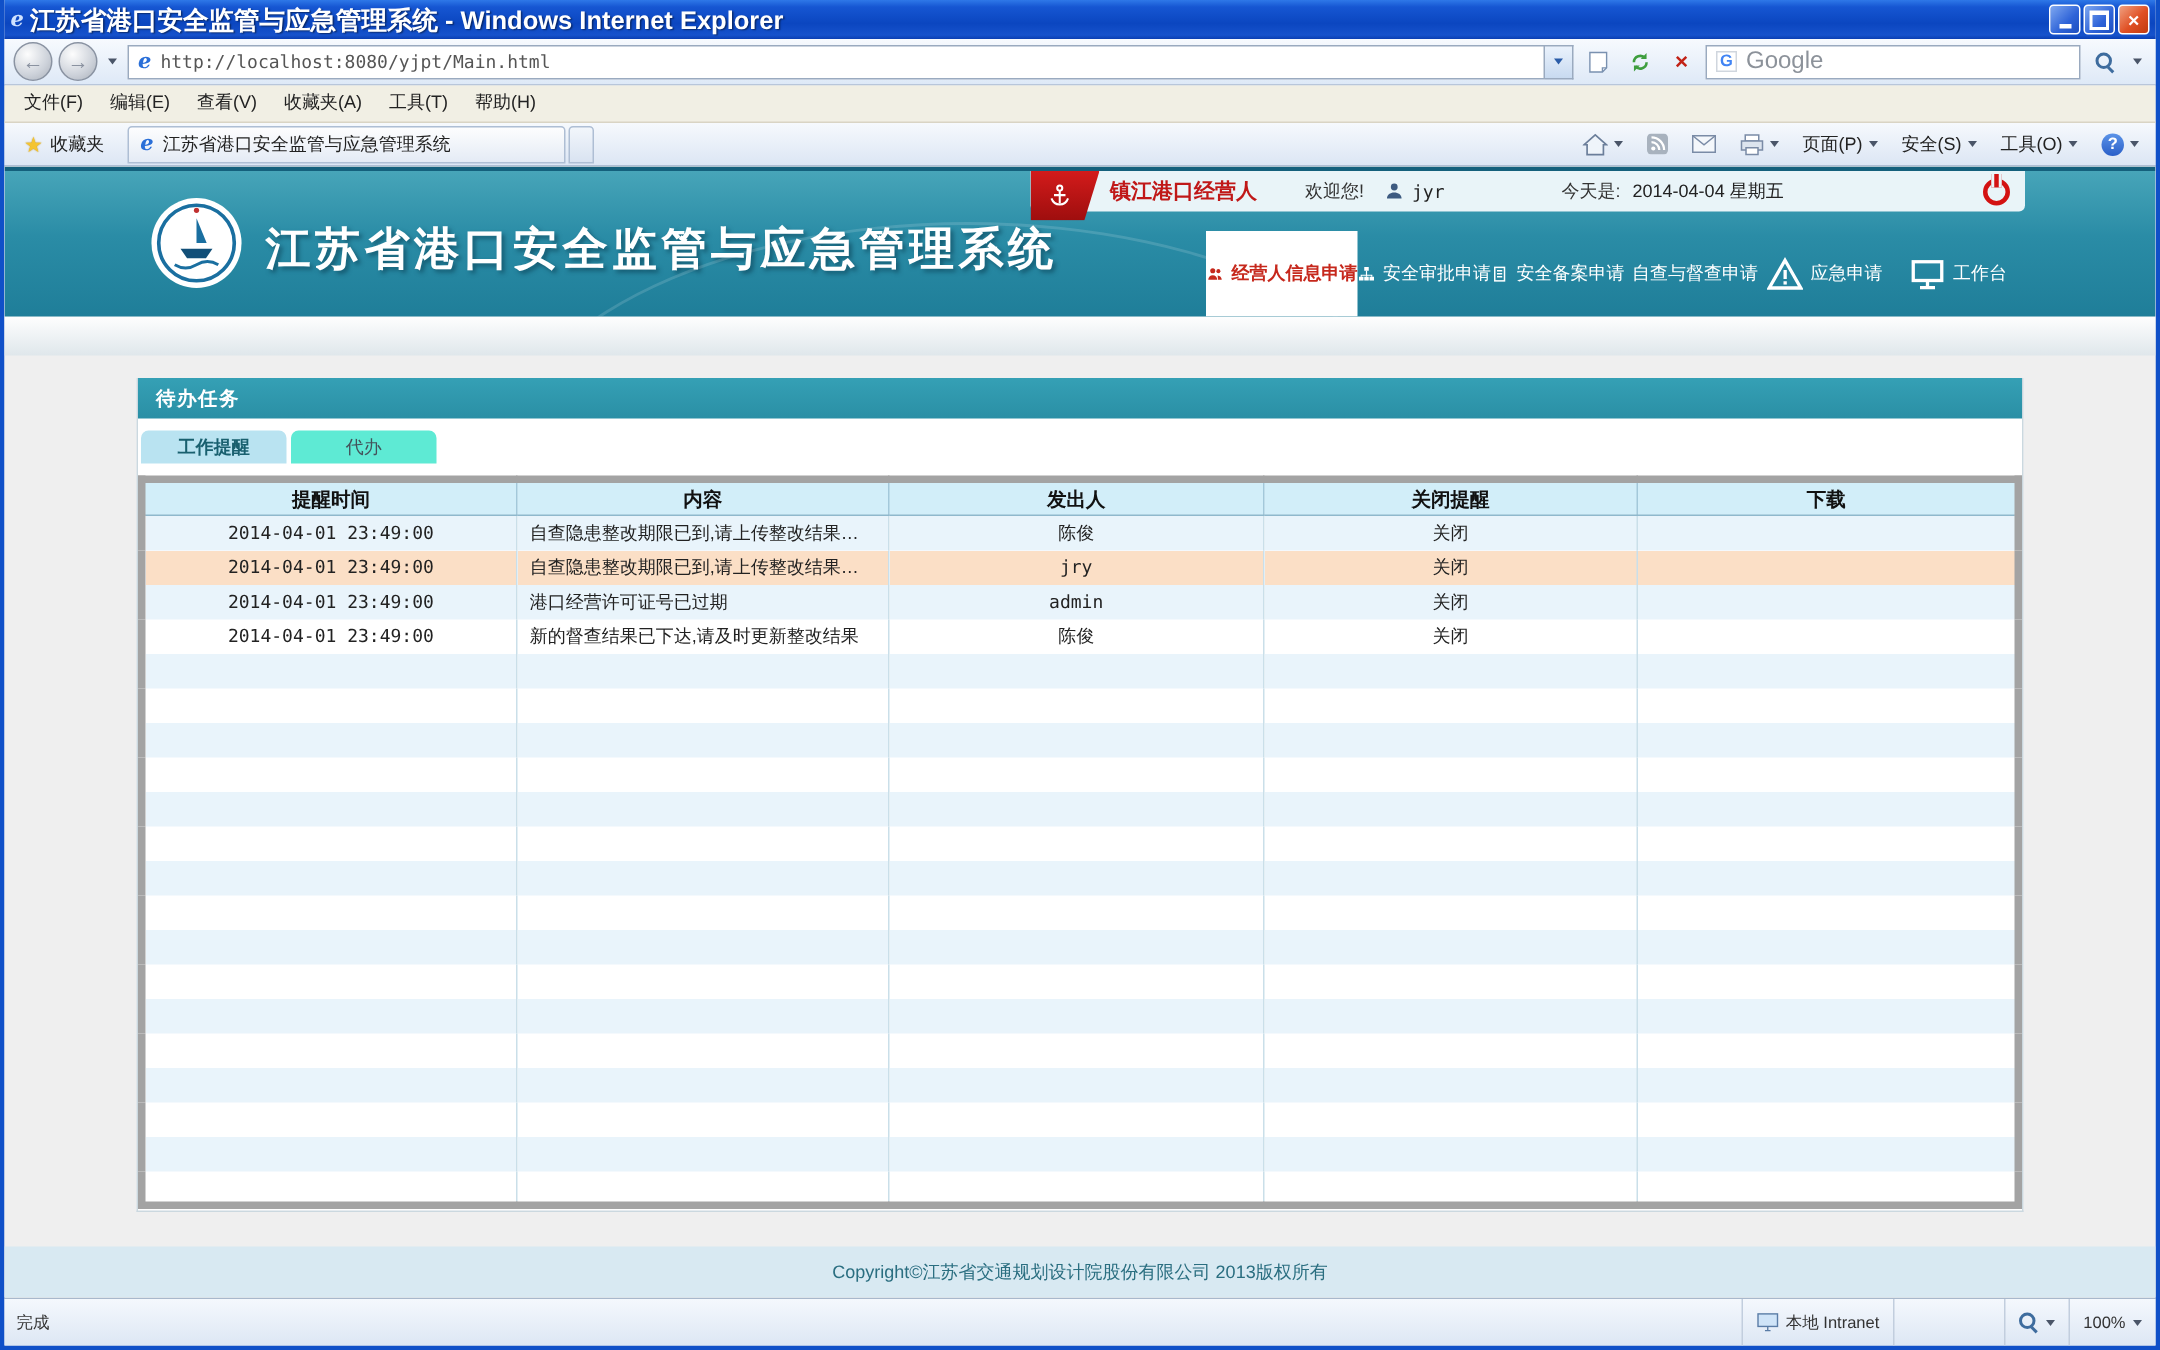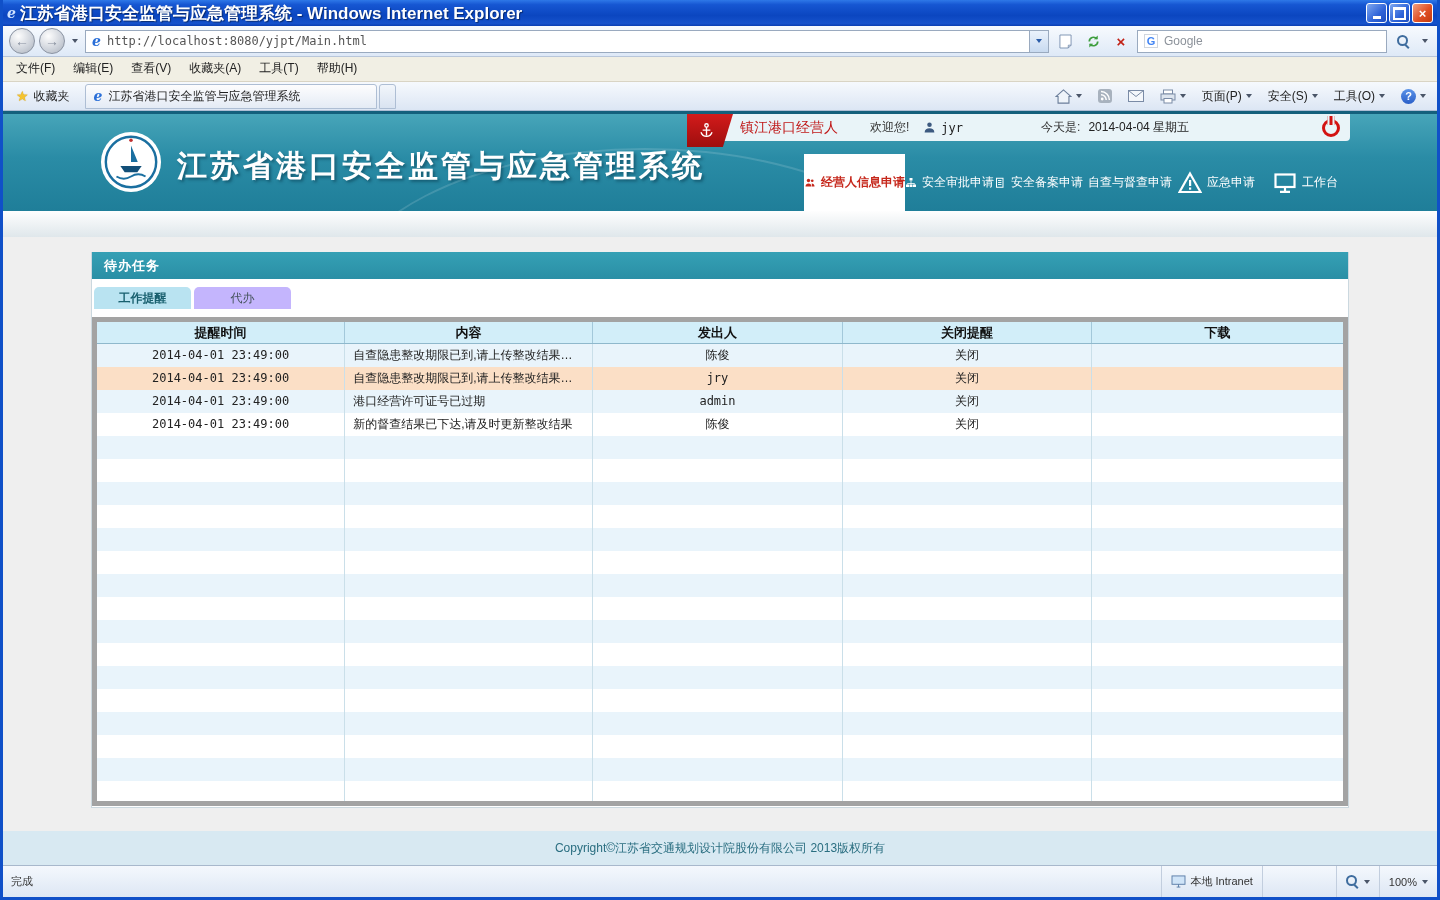--- a/index.html
+++ b/index.html
@@ -32,21 +32,21 @@
   .mini-drop { width:12px; height:22px; display:flex; align-items:center; justify-content:center; cursor:pointer; }
   .caret { display:inline-block; width:0; height:0; border-left:3px solid transparent; border-right:3px solid transparent; border-top:4px solid #4A5568; }
   .caret.blue { border-top-color:#2A5CA8; }
   .addr-field { flex:1; height:23px; background:#fff; border:1px solid #9AAABF; display:flex; align-items:center; gap:6px; padding:0 6px; cursor:text; }
   .url-text { font-family:"DejaVu Sans Mono","Liberation Mono",monospace; font-size:12px; color:#555; white-space:nowrap; overflow:hidden; }
   .addr-dropbtn { width:19px; height:23px; margin-left:-4px; flex:none; background:linear-gradient(#EAF2FC,#C8DAF0); border:1px solid #9AAABF; border-left:none; display:flex; align-items:center; justify-content:center; cursor:pointer; }
   .toolbtn { width:24px; height:24px; flex:none; display:flex; align-items:center; justify-content:center; border:1px solid transparent; border-radius:2px; cursor:pointer; }
   .stop-x { color:#C22216; font-weight:bold; font-size:15px; line-height:1; }
   .searchbox { width:250px; height:23px; flex:none; background:#fff; border:1px solid #9AAABF; display:flex; align-items:center; gap:6px; padding:0 6px; cursor:text; }
   .g-ico { width:14px; height:14px; background:#fff; border:1px solid #D0D6DE; color:#4285F4; font-weight:bold; font-size:11px; line-height:12px; text-align:center; flex:none; }
-  .search-label { color:#8C929A; font-size:12px; }
+  .search-label { color:#8C929A; font-size:16px; }
   .mag { display:inline-block; width:13px; height:13px; position:relative; }
   .mag::before { content:''; position:absolute; left:0; top:0; width:7px; height:7px; border:2px solid #3E6C9E; border-radius:50%; }
   .mag::after { content:''; position:absolute; left:9px; top:9px; width:5px; height:2px; background:#3E6C9E; transform:rotate(45deg); transform-origin:0 0; }
 
   
   .menubar { height:25px; flex:none; display:flex; align-items:flex-start; padding:0 4px;
              background:#F1EFE4; border-bottom:1px solid #D9D4C4; }
   .menu-item { padding:3px 9px; cursor:pointer; }
 
   
@@ -71,21 +71,21 @@
                    border:2px solid rgba(255,255,255,.14); border-radius:50%; pointer-events:none; }
   .logo { position:absolute; left:97px; top:17px; }
   .sys-title { position:absolute; left:174px; top:32px; font-size:30px; font-weight:bold; color:#fff;
                letter-spacing:3px; white-space:nowrap; text-shadow:2px 2px 3px rgba(8,55,75,.55); }
 
   .welcome-strip { position:absolute; top:0; right:87px; width:663px; height:27px; background:#E9F4F8;
                    display:flex; align-items:center; border-radius:0 0 4px 4px; z-index:3; padding-right:10px; }
   .flag { width:46px; height:33px; flex:none; align-self:flex-start; margin-right:7px;
           background:linear-gradient(#D31B1B,#9E0E0E); clip-path:polygon(0 0,100% 0,78% 100%,0 100%);
           display:flex; align-items:center; justify-content:center; padding-right:8px; }
-  .badge-text { font-weight:normal; color:#C01818; font-size:14px; white-space:nowrap; }
+  .badge-text { font-weight:bold; color:#C01818; font-size:14px; white-space:nowrap; }
   .welcome-label { margin-left:32px; color:#333; }
   .person-ico { margin-left:14px; display:flex; }
   .username { margin-left:5px; font-family:"DejaVu Sans Mono","Liberation Mono",monospace; color:#222; }
   .today-label { margin-left:78px; color:#333; }
   .today-value { margin-left:8px; color:#222; }
   .power { margin-left:auto; width:18px; height:18px; border:3px solid #D31212; border-radius:50%; position:relative; cursor:pointer; flex:none; }
   .power::after { content:''; position:absolute; top:-6px; left:50%; transform:translateX(-50%); width:3px; height:9px;
                   background:#D31212; border-left:2px solid #E9F4F8; border-right:2px solid #E9F4F8; }
 
   .mainnav { position:absolute; right:87px; bottom:0; display:flex; z-index:2; }
@@ -95,21 +95,21 @@
   .nav-item svg { display:block; }
 
   .fade { height:26px; background:linear-gradient(#FEFEFE,#DFE7EB); }
 
   .panel { margin:15px 88px 0; background:#fff; border:1px solid #CBD8DF; border-top:none; padding-bottom:1px; }
   .section-bar { height:27px; background:linear-gradient(#35A0B5,#2A8FA5); color:#fff; font-weight:bold; font-size:13px;
                  line-height:27px; padding-left:12px; letter-spacing:1px; }
   .tabs { display:flex; gap:3px; margin:8px 0 0 2px; }
   .tab { min-width:97px; height:22px; line-height:22px; text-align:center; border-radius:5px 5px 0 0; cursor:pointer; padding:0 10px; }
   .tab.active { background:#B9E3F1; color:#19606F; font-weight:bold; }
-  .tab.inactive { background:#c4b5fd; color:#44525A; }
+  .tab.inactive { background:#5eead4; color:#44525A; }
 
   table.grid { width:100%; border-collapse:collapse; margin-top:8px; border:5px solid #a3a3a3; table-layout:fixed; }
   .grid th { background:#D2EEF9; height:24px; font-size:13px; font-weight:bold; color:#111;
              border-right:1px solid #A3C8DA; border-bottom:1px solid #8FB8CC; }
   .grid th:last-child { border-right:none; }
   .grid td { height:23px; border-right:1px solid #CADFE9; font-size:12px; text-align:center; padding:0 4px;
              overflow:hidden; white-space:nowrap; }
   .grid td:last-child { border-right:none; }
   .grid tbody tr:nth-child(odd) td { background:#E9F4FB; }
   .grid tbody tr.highlight td { background:#FBDFC6; }

